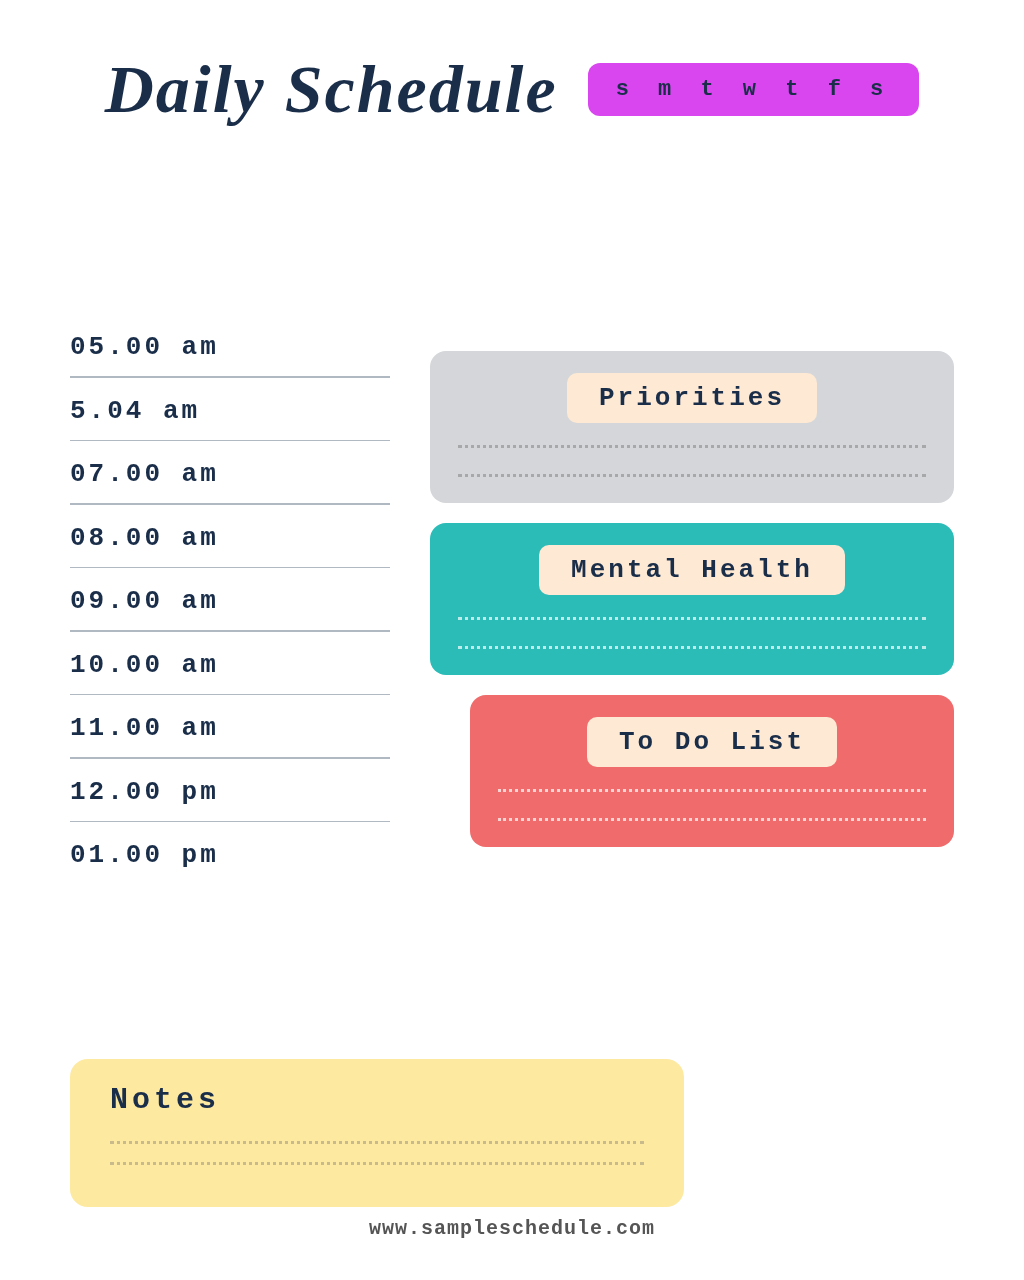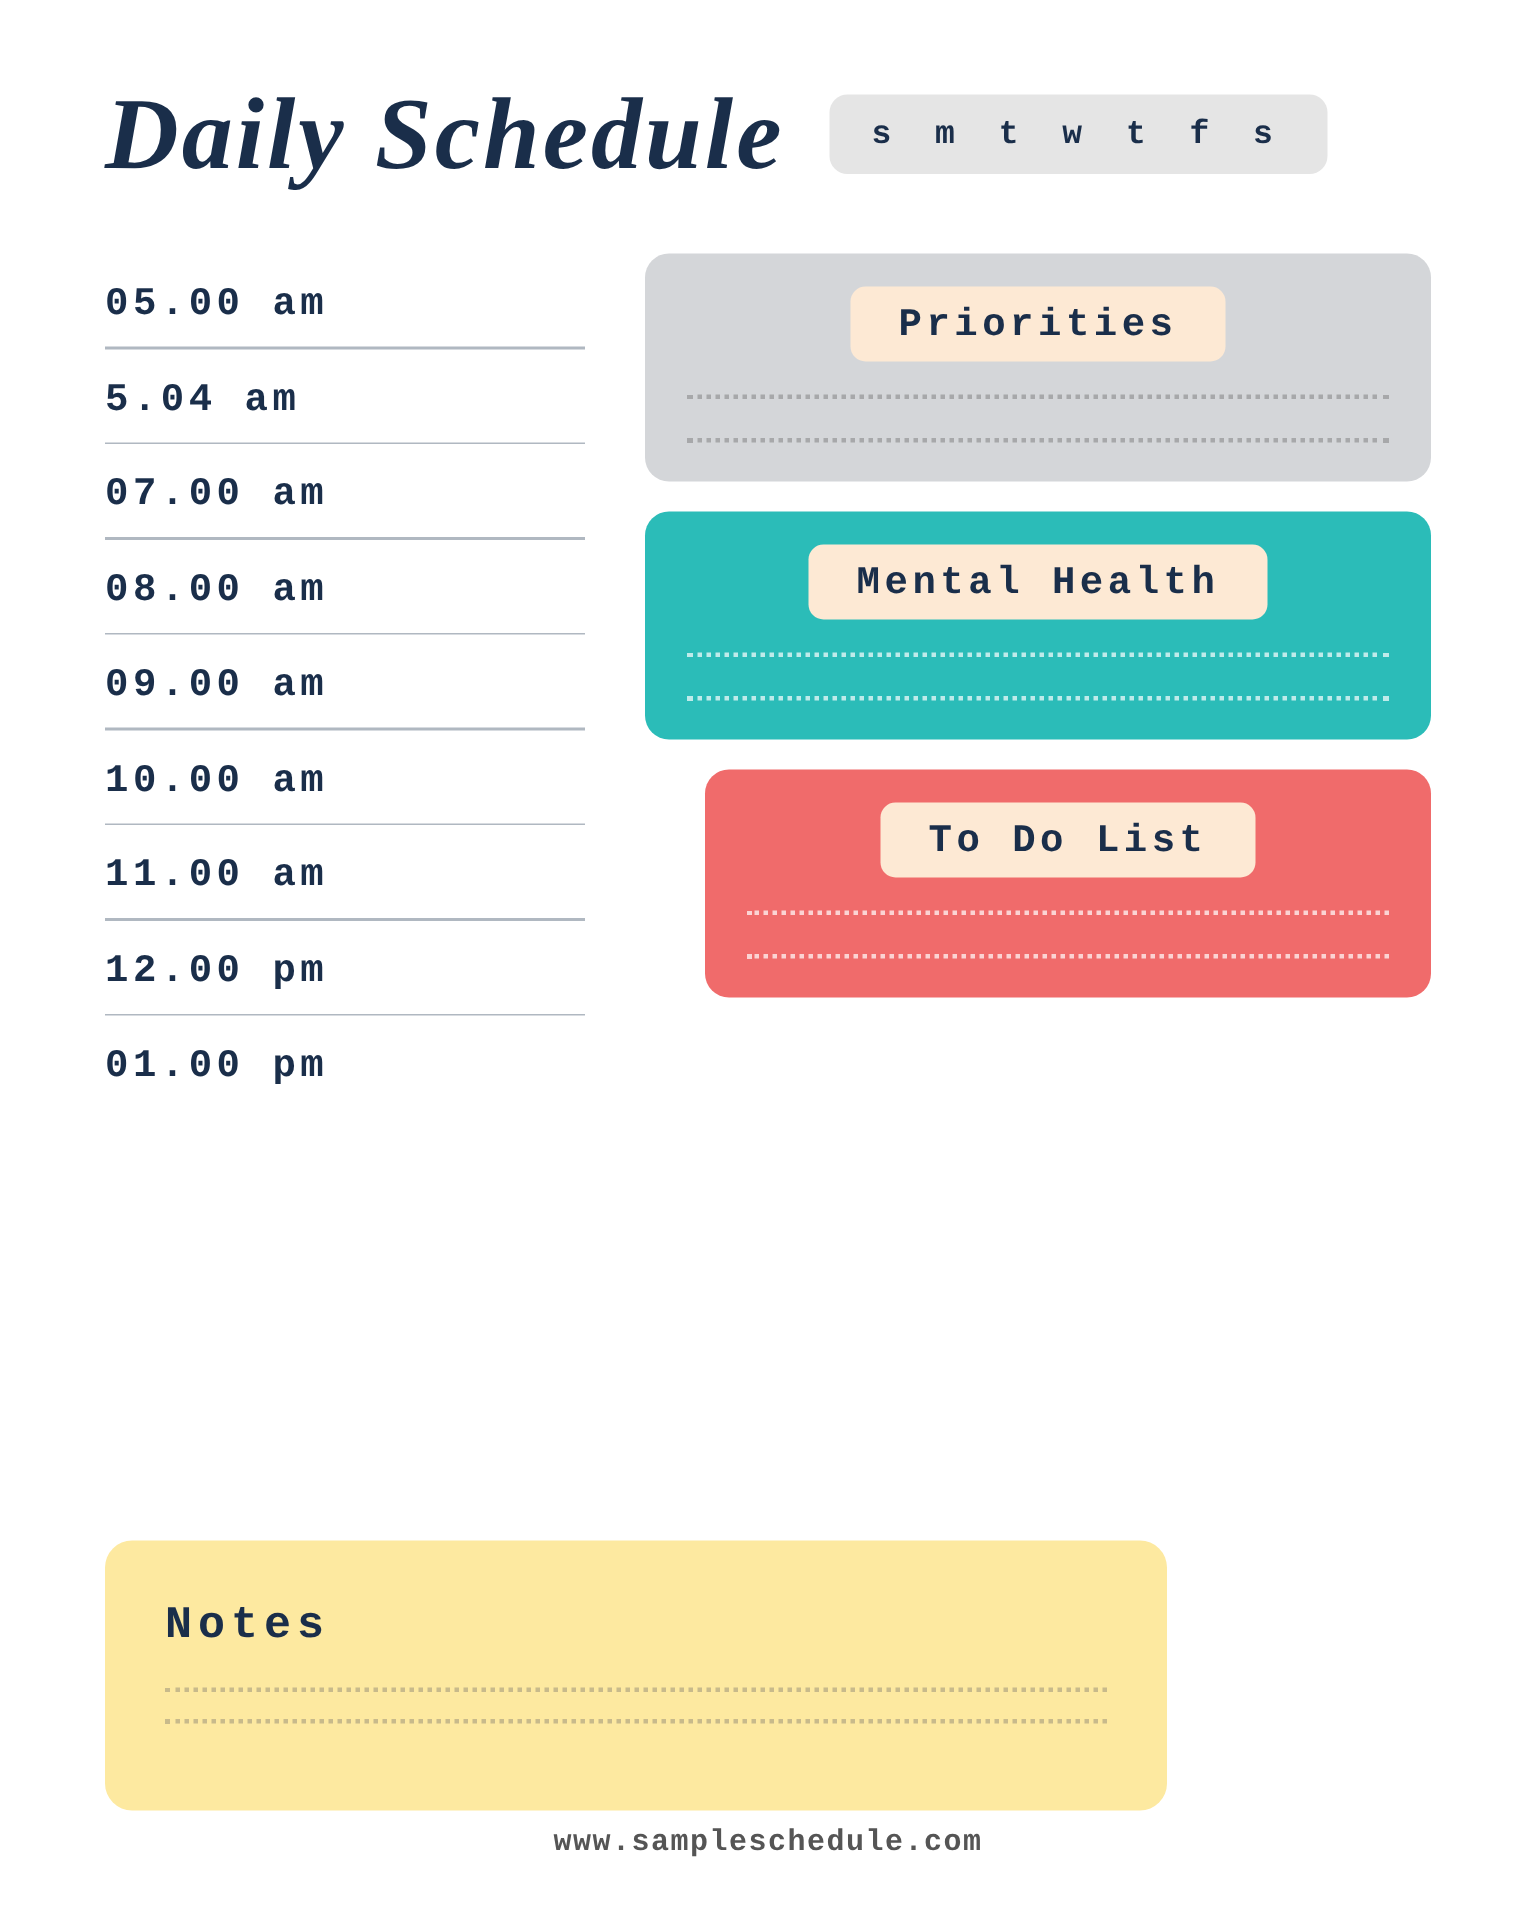--- a/index.html
+++ b/index.html
@@ -1,18 +1,19 @@
 <!DOCTYPE html>
 <html><head>
   <meta charset="utf-8">
   <style>
     * {
       margin: 0;
       padding: 0;
       box-sizing: border-box;
+      justify-content: center;
     }
 
     body {
       width: 1024px;
       height: 1280px;
       background-color: #ffffff;
       font-family: 'Courier New', Courier, monospace;
       overflow: hidden;
     }
 
@@ -38,21 +39,21 @@
       font-size: 68px;
       font-weight: bold;
       color: #1a2e4a;
       font-style: italic;
       letter-spacing: 2px;
       
       font-family: cursive;
     }
 
     .days-badge {
-      background-color: #e5e5e5;
+      background-color: #d946ef;
       border-radius: 12px;
       padding: 14px 28px;
       font-size: 22px;
       font-weight: bold;
       color: #1a2e4a;
       letter-spacing: 8px;
       font-family: 'Courier New', monospace;
     }
 
     
@@ -142,23 +143,23 @@
     }
 
     .card-priorities .dotted-line {
       border-top-color: rgba(100,100,100,0.4);
     }
 
     
     .notes-section {
       background-color: #fde9a0;
       border-radius: 18px;
-      padding: 40px 40px;
+      padding: 24px 40px;
       margin-top: 20px;
-      width: 708px;
+      width: 614px;
     }
 
     .notes-label {
       font-family: 'Courier New', Courier, monospace;
       font-size: 30px;
       font-weight: bold;
       color: #1a2e4a;
       letter-spacing: 4px;
       margin-bottom: 24px;
     }

